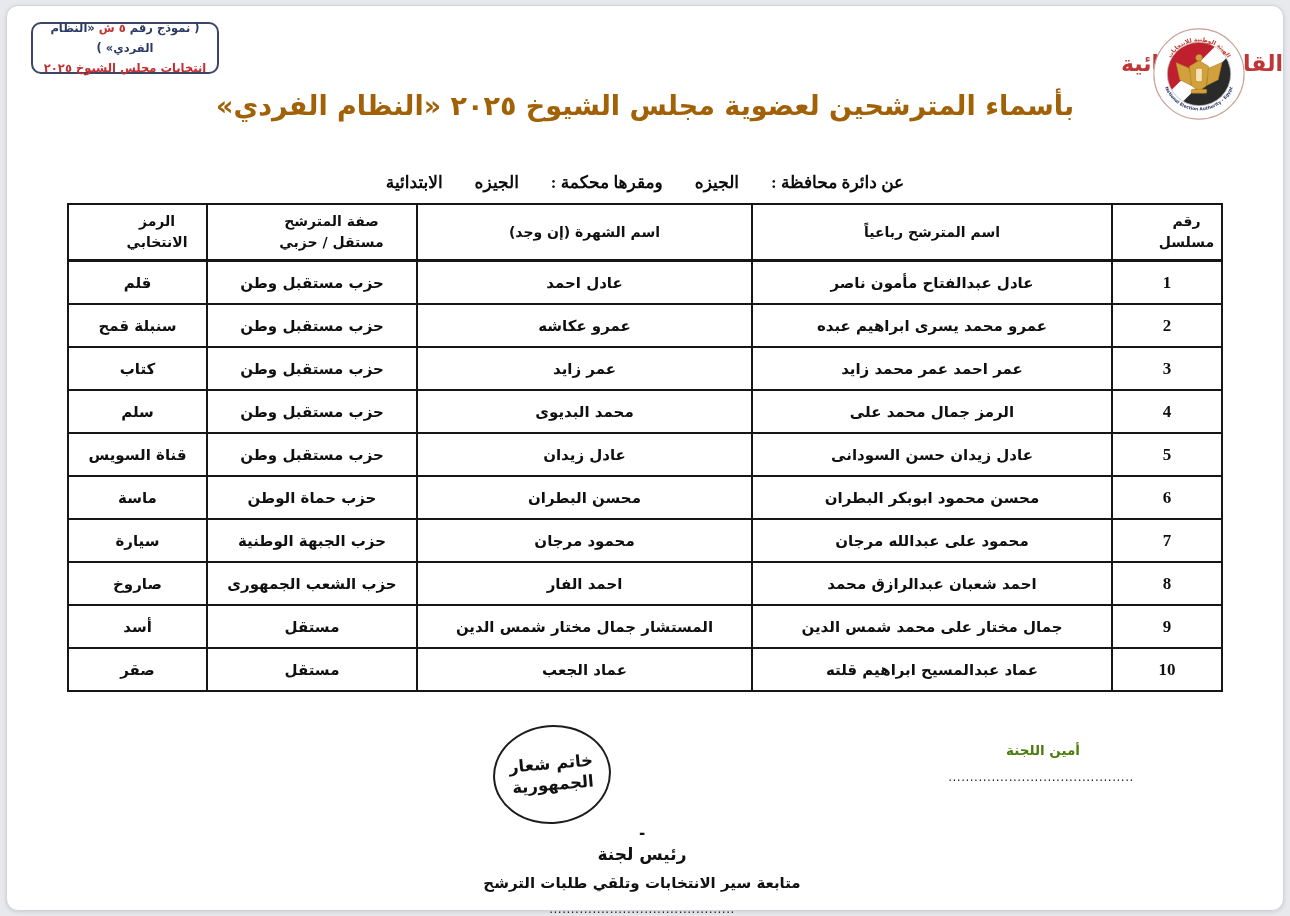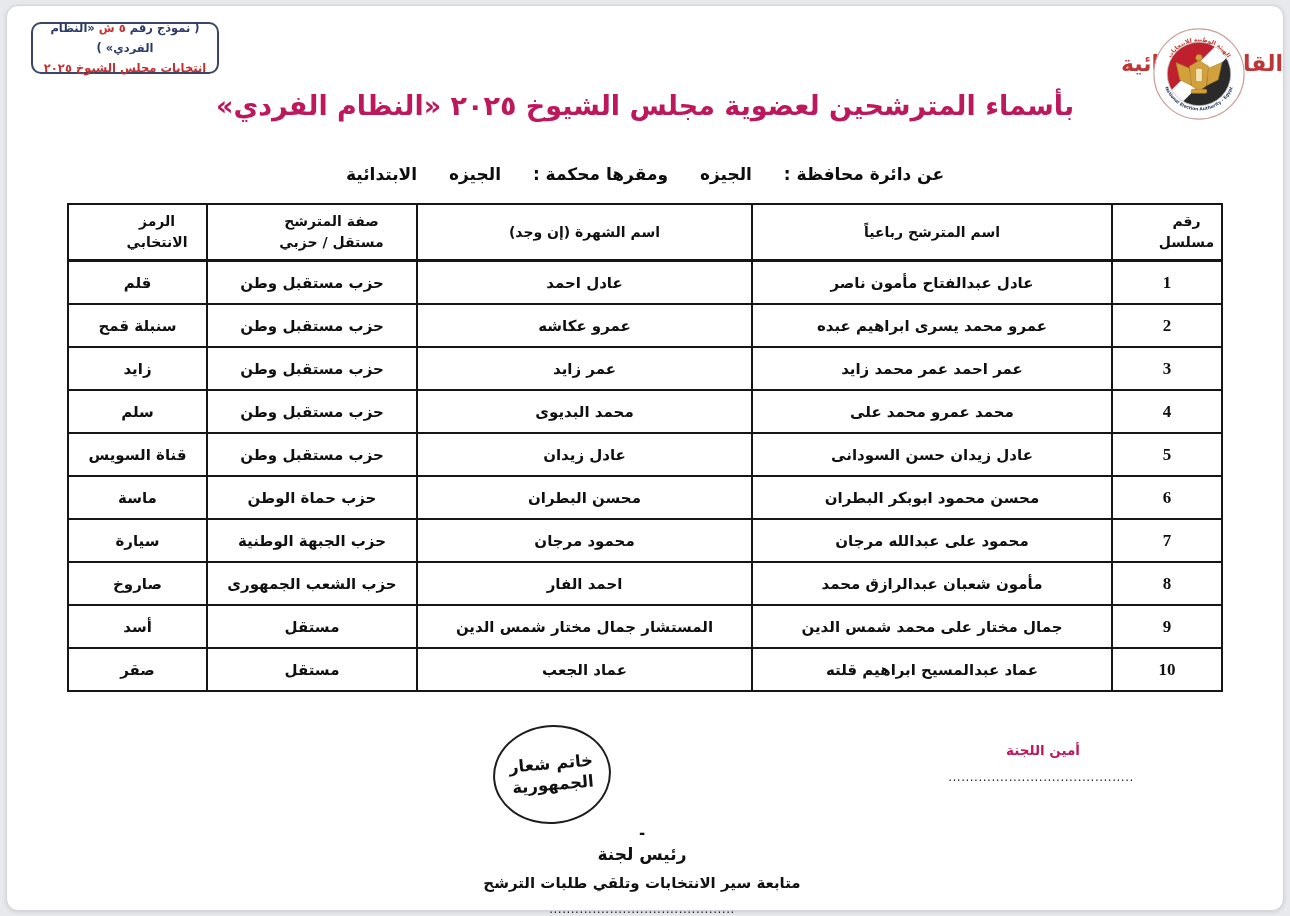--- a/index.html
+++ b/index.html
@@ -10,39 +10,39 @@
   
   .form-box{left:24px;top:16px;width:184px;height:48px;border:2px solid #3c4566;border-radius:10px;
             display:flex;flex-direction:column;align-items:center;justify-content:center;
             font-size:11.5px;font-weight:bold;color:#2c3a66;line-height:1.75;text-align:center;}
   .form-box .red{color:#c52f2f;}
   
   .red-title{left:0;top:18px;width:100%;text-align:right;font-size:22px;font-weight:bold;color:#bf3636;margin-top:27px;}
   
   .logo{left:1144px;top:20px;width:96px;height:96px;}
   
-  .main-title{left:0;top:84px;width:100%;text-align:center;font-size:27px;font-weight:bold;color:#be185d;letter-spacing:0;}
+  .main-title{left:0;top:84px;width:100%;text-align:center;font-size:27px;font-weight:bold;color:#a16207;letter-spacing:0;}
   
   .subtitle{left:0;top:150px;width:100%;text-align:center;font-size:17px;font-weight:bold;color:#0d0d0d;}
-  .subtitle span{display:inline-block;margin:8px 13px;}
+  .subtitle span{display:inline-block;margin:16px 13px;font-family:Liberation Serif, serif;}
   
   .tbl-wrap{left:62px;top:197px;width:1154px;}
   table{width:100%;border-collapse:collapse;direction:rtl;table-layout:fixed;}
   th,td{border:2px solid #161616;text-align:center;vertical-align:middle;
         font-weight:bold;color:#101010;padding:0;overflow:hidden;}
   thead th{height:54px;font-size:14px;line-height:1.5;border-bottom:3px solid #161616;}
   tbody td{height:41px;font-size:15px;}
   td.serial{font-family:"Liberation Serif",serif;font-size:17px;}
   th .l{display:block;margin-left:39px;}
   
   .stamp{left:486px;top:719px;width:114px;height:95px;border:2px solid #1d1d1d;border-radius:50%;
          transform:rotate(-5deg);display:flex;flex-direction:column;align-items:center;justify-content:center;
          font-size:16.5px;font-weight:bold;color:#111;line-height:1.25;text-align:center;}
   
-  .secretary-label{left:948px;top:736px;width:176px;text-align:center;font-size:13.5px;font-weight:bold;color:#be185d;}
+  .secretary-label{left:948px;top:736px;width:176px;text-align:center;font-size:13.5px;font-weight:bold;color:#4d7c0f;}
   .secretary-dots{left:934px;top:764px;width:200px;text-align:center;font-size:12px;color:#222;letter-spacing:.5px;}
   
   .chair{left:400px;top:820px;width:470px;text-align:center;color:#111;}
   .chair .dash{font-size:15px;font-weight:bold;line-height:1;}
   .chair .l1{font-size:17px;font-weight:bold;margin-top:3px;}
   .chair .l2{font-size:15px;font-weight:bold;margin-top:10px;}
   .chair .dots{font-size:12px;margin-top:10px;letter-spacing:.5px;color:#222;}
 </style>
 </head>
 <body>
@@ -145,25 +145,25 @@
             <td>عمرو محمد يسرى ابراهيم عبده</td>
             <td>عمرو عكاشه</td>
             <td>حزب مستقبل وطن</td>
             <td>سنبلة قمح</td>
           </tr>
           <tr>
             <td class="serial">3</td>
             <td>عمر احمد عمر محمد زايد</td>
             <td>عمر زايد</td>
             <td>حزب مستقبل وطن</td>
-            <td>زايد</td>
+            <td>كتاب</td>
           </tr>
           <tr>
             <td class="serial">4</td>
-            <td>محمد عمرو محمد على</td>
+            <td>الرمز جمال محمد على</td>
             <td>محمد البديوى</td>
             <td>حزب مستقبل وطن</td>
             <td>سلم</td>
           </tr>
           <tr>
             <td class="serial">5</td>
             <td>عادل زيدان حسن السودانى</td>
             <td>عادل زيدان</td>
             <td>حزب مستقبل وطن</td>
             <td>قناة السويس</td>
@@ -177,21 +177,21 @@
           </tr>
           <tr>
             <td class="serial">7</td>
             <td>محمود على عبدالله مرجان</td>
             <td>محمود مرجان</td>
             <td>حزب الجبهة الوطنية</td>
             <td>سيارة</td>
           </tr>
           <tr>
             <td class="serial">8</td>
-            <td>مأمون شعبان عبدالرازق محمد</td>
+            <td>احمد شعبان عبدالرازق محمد</td>
             <td>احمد الفار</td>
             <td>حزب الشعب الجمهورى</td>
             <td>صاروخ</td>
           </tr>
           <tr>
             <td class="serial">9</td>
             <td>جمال مختار على محمد شمس الدين</td>
             <td>المستشار جمال مختار شمس الدين</td>
             <td>مستقل</td>
             <td>أسد</td>

